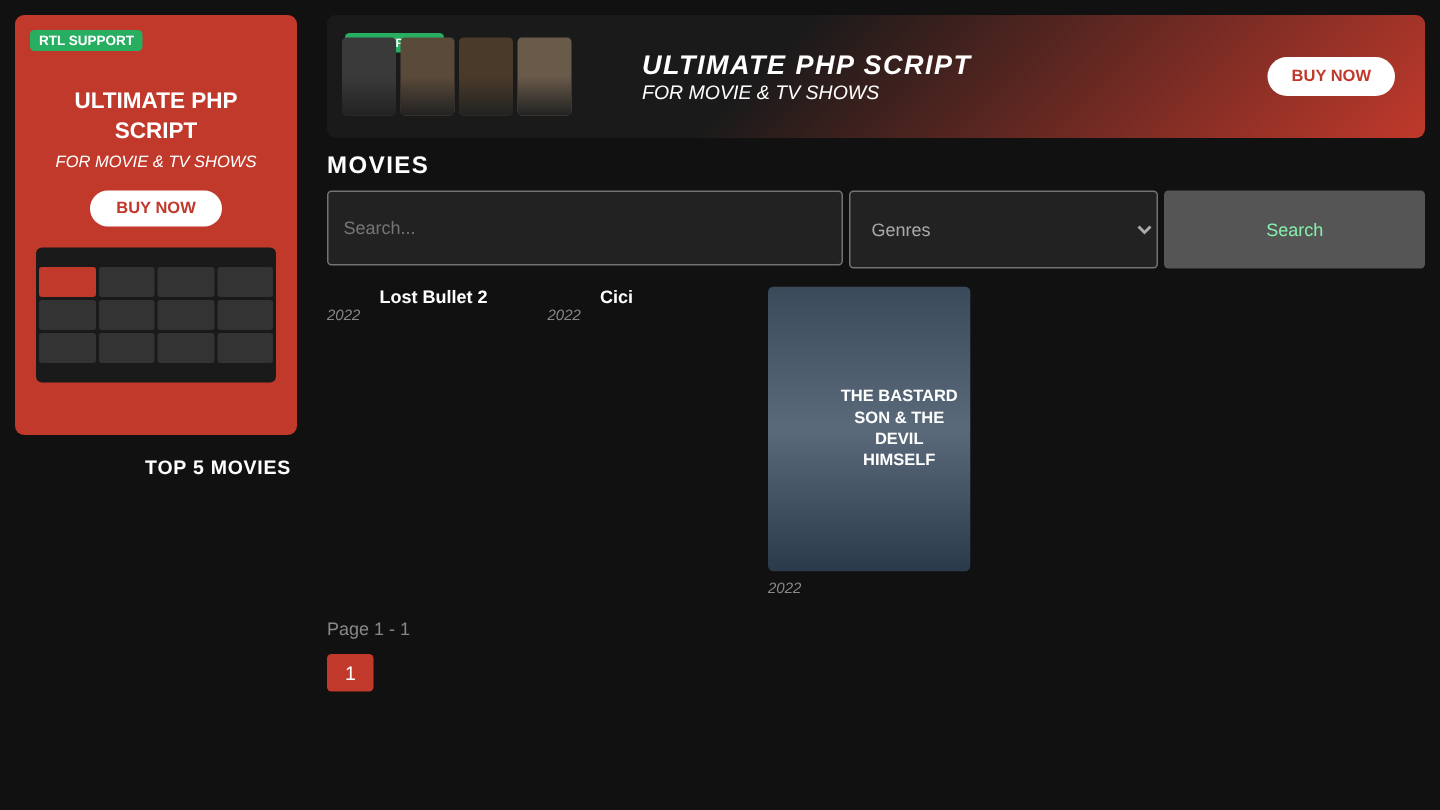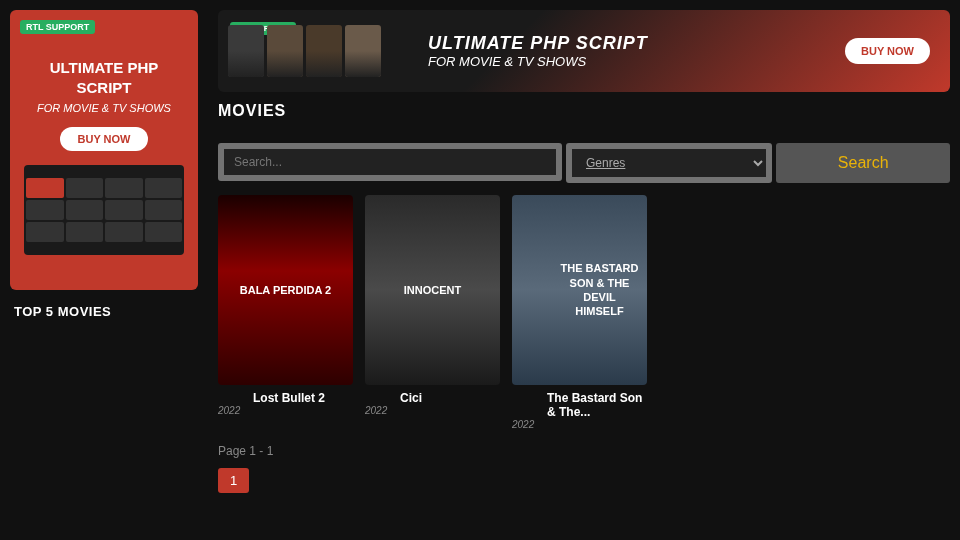--- a/index.html
+++ b/index.html
@@ -100,20 +100,21 @@
     }
     .mockup-cell {
       background: #333;
       height: 20px;
       border-radius: 2px;
     }
     .mockup-cell.red { background: #c0392b; }
 
     .sidebar-section {
       padding: 14px 14px 6px;
+      text-align: right;
     }
     .sidebar-section-title {
       color: #fff;
       font-size: 13px;
       font-weight: bold;
       letter-spacing: 0.5px;
     }
 
     
     .main {
@@ -211,58 +212,58 @@
       padding: 10px 10px 0;
       flex: 1;
       overflow-y: auto;
     }
 
     .movies-title {
       color: #fff;
       font-size: 16px;
       font-weight: bold;
       letter-spacing: 1px;
-      margin-bottom: 23px;
+      margin-bottom: 7px;
     }
 
     .search-bar {
       display: flex;
       gap: 4px;
       margin-bottom: 12px;
     }
 
     .search-bar input,
     .search-bar select {
       background: #222;
-      border: 6px solid #737373;
+      border: 1px solid #737373;
       color: #aaa;
-      padding: 6px 10px;
+      padding: 17px 10px;
       border-radius: 3px;
       font-size: 12px;
       outline: none;
     }
 
     .search-input-wrap {
       flex: 2;
     }
     .search-input-wrap input { width: 100%; }
 
     .search-genre { flex: 1.2; }
-    .search-genre select { width: 100%; text-decoration: underline; }
+    .search-genre select { width: 100%; }
 
     .search-year { flex: 1.2; }
     .search-year select { width: 100%; }
 
     .search-btn {
       background: #555;
-      color: #eab308;
+      color: #86efac;
       border: none;
       border-radius: 3px;
       padding: 6px 18px;
-      font-size: 16px;
+      font-size: 12px;
       cursor: pointer;
       flex: 0.8;
     }
 
     
     .movies-grid {
       display: flex;
       gap: 12px;
       flex-wrap: wrap;
     }
@@ -397,38 +398,31 @@
       <div class="search-genre">
         <select>
           <option>Genres</option>
         </select>
       </div>
       <button class="search-btn">Search</button>
     </div>
 
     <div class="movies-grid" id="movies-grid">
         <div class="movie-card">
-          <div class="movie-poster">
-            <div class="poster-inner poster-1">BALA PERDIDA 2</div>
-          </div>
           <div class="movie-title">Lost Bullet 2</div>
           <div class="movie-year">2022</div>
         </div>
         <div class="movie-card">
-          <div class="movie-poster">
-            <div class="poster-inner poster-2">INNOCENT</div>
-          </div>
           <div class="movie-title">Cici</div>
           <div class="movie-year">2022</div>
         </div>
         <div class="movie-card">
           <div class="movie-poster">
             <div class="poster-inner poster-3">THE BASTARD SON &amp; THE DEVIL HIMSELF</div>
           </div>
-          <div class="movie-title">The Bastard Son &amp; The...</div>
           <div class="movie-year">2022</div>
         </div>
       </div>
 
     <div class="page-info">Page 1 - 1</div>
 
     <div class="pagination" id="pagination">
         <button class="page-btn">1</button>
       </div>
   </div>

